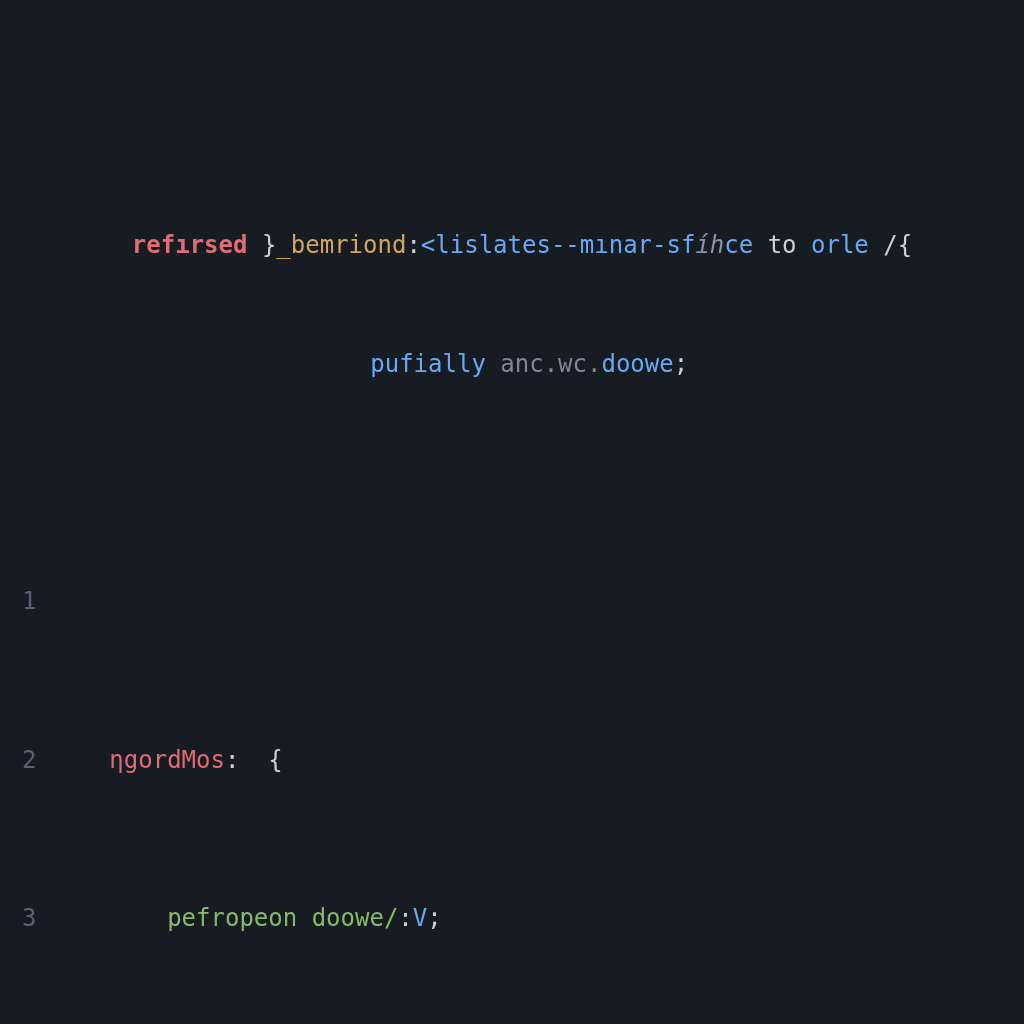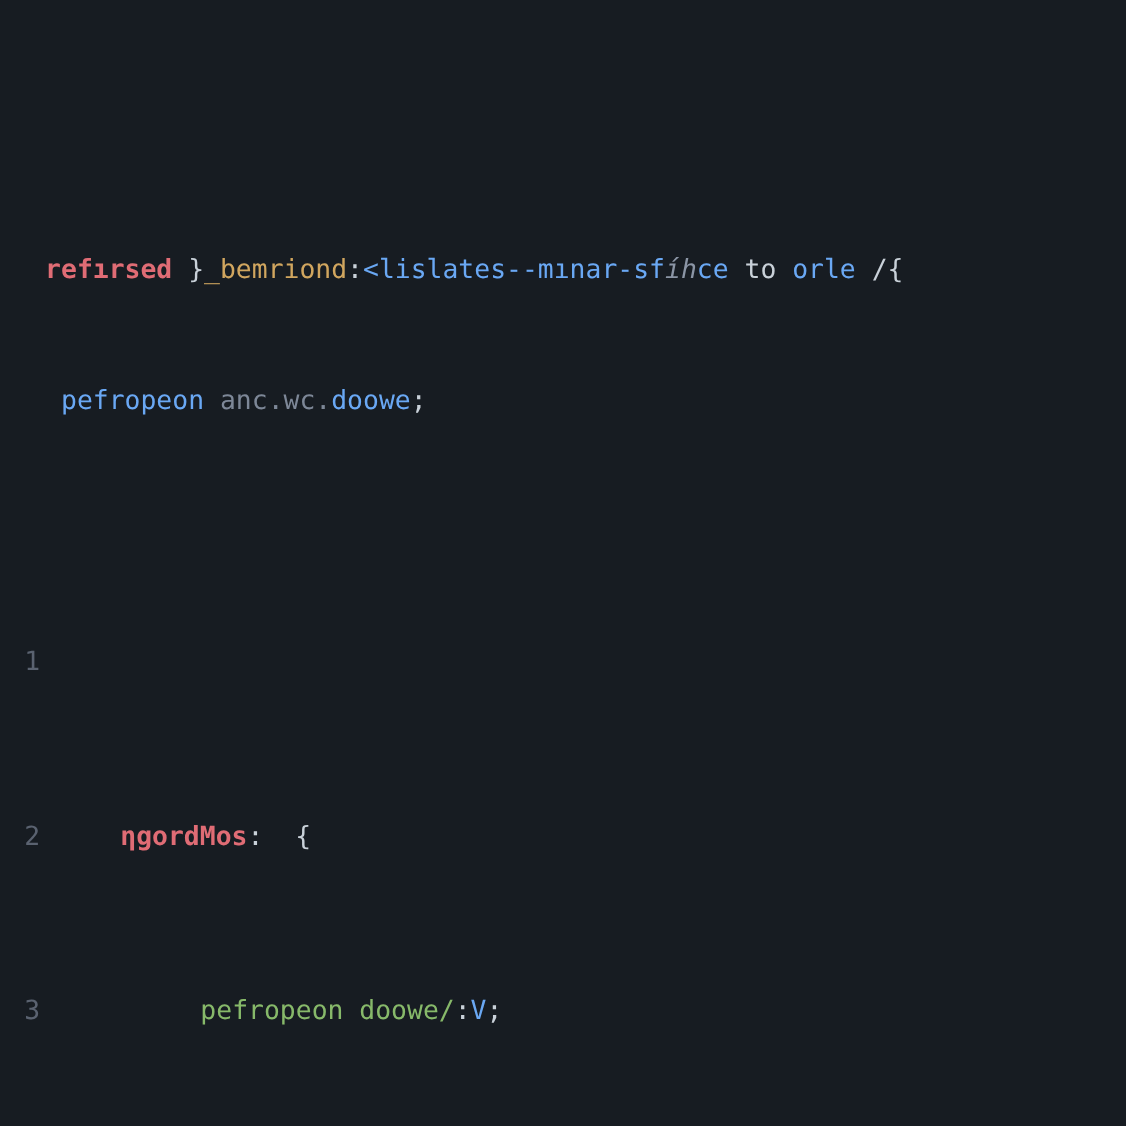--- a/index.html
+++ b/index.html
@@ -14,58 +14,59 @@
     color: #c9d1d9;
     overflow: hidden;
     -webkit-font-smoothing: antialiased;
   }
   .editor {
     box-sizing: border-box;
     padding: 28px 0 0 0;
     white-space: pre;
   }
   .header-rows .row {
-    padding-left: 41px;
+    padding-left: 20px;
+    text-align: center;
   }
   .code-row {
     display: flex;
     align-items: baseline;
   }
   .gutter {
     width: 52px;
     min-width: 52px;
     text-align: left;
     color: #5a6270;
     padding-left: 22px;
     box-sizing: border-box;
     user-select: none;
   }
   .content {
     padding-left: 14px;
   }
 
   
-  .kw-red     { color: #e06c75; font-weight: bold; }   
+  .kw-red     { color: #e06c75; }   
   .fn-blue    { color: #6aa8f4; }   
   .ty-yellow  { color: #d1a65f; }   
-  .str-green  { color: #87b96a; margin-left: 15px; }   
+  .str-green  { color: #87b96a; }   
   .num-orange { color: #c98852; }   
   .plain      { color: #c9d1d9; }
   .comment    { color: #8b95a5; font-style: italic; }
   .dim        { color: #7d8797; margin-top: 16px; }
   .bold       { font-weight: 600; }
 </style>
 </head>
 <body>
 
 <div class="editor">
 
   <div class="header-rows">
     <div class="row"><span class="kw-red bold">refırsed</span><span class="plain"> }</span><span class="ty-yellow">_bemriond</span><span class="plain">:</span><span class="fn-blue">&lt;lislates--mınar-sf</span><span class="comment">íh</span><span class="fn-blue">ce</span><span class="plain"> to </span><span class="fn-blue">orle</span><span class="plain"> /{</span></div>
-    <div class="row"><span class="fn-blue"> pefropeon </span><span class="dim">anc.wc.</span><span class="fn-blue">doowe</span><span class="plain">;</span></div>
+    <div class="row"><span class="fn-blue"> pufially </span><span class="dim">anc.wc.</span><span class="fn-blue">doowe</span><span class="plain">;</span></div>
   </div>
 
   <div class="code-row">
     <span class="gutter">1</span>
   </div>
 
   <div class="code-row">
     <span class="gutter">2</span>
     <span class="content">   <span class="kw-red">ƞgordMos</span><span class="plain">:  {</span></span>
   </div>

